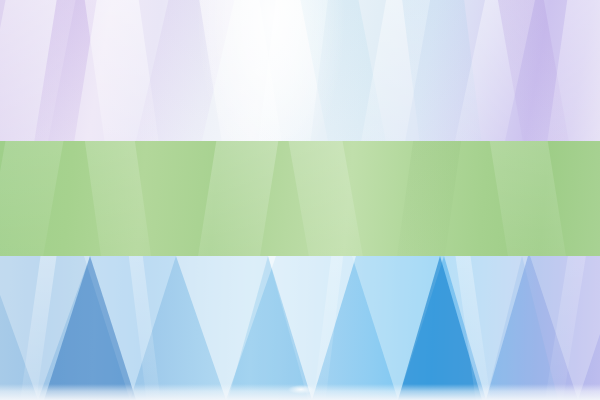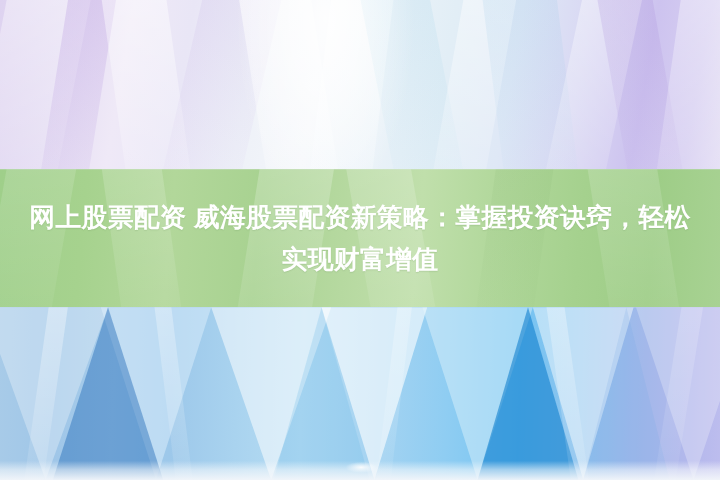--- a/index.html
+++ b/index.html
@@ -188,17 +188,14 @@
     <div class="bfacet" style="left:30px;  top:-20px; width:16px; height:190px; background:linear-gradient(to bottom, rgba(255,255,255,0.40), rgba(255,255,255,0.04)); transform:skewX(-8deg);"></div>
     <div class="bfacet" style="left:138px; top:-20px; width:14px; height:190px; background:linear-gradient(to bottom, rgba(255,255,255,0.34), rgba(255,255,255,0.04)); transform:skewX(7deg);"></div>
     <div class="bfacet" style="left:322px; top:-20px; width:12px; height:190px; background:linear-gradient(to bottom, rgba(255,255,255,0.30), rgba(255,255,255,0.03)); transform:skewX(-7deg);"></div>
     <div class="bfacet" style="left:466px; top:-20px; width:15px; height:190px; background:linear-gradient(to bottom, rgba(255,255,255,0.36), rgba(255,255,255,0.04)); transform:skewX(8deg);"></div>
     <div class="bfacet" style="left:556px; top:-20px; width:18px; height:190px; background:linear-gradient(to bottom, rgba(255,255,255,0.22), rgba(255,255,255,0.03)); transform:skewX(-9deg);"></div>
 
     <div class="bottom-sparkle"></div>
     <div class="bottom-fade"></div>
   </div>
 
-  <div class="headline-wrap">
-    <h1 class="headline">网上股票配资 威海股票配资新策略：掌握投资诀窍，轻松实现财富增值</h1>
-  </div>
 
 </div>
 
 </body></html>

